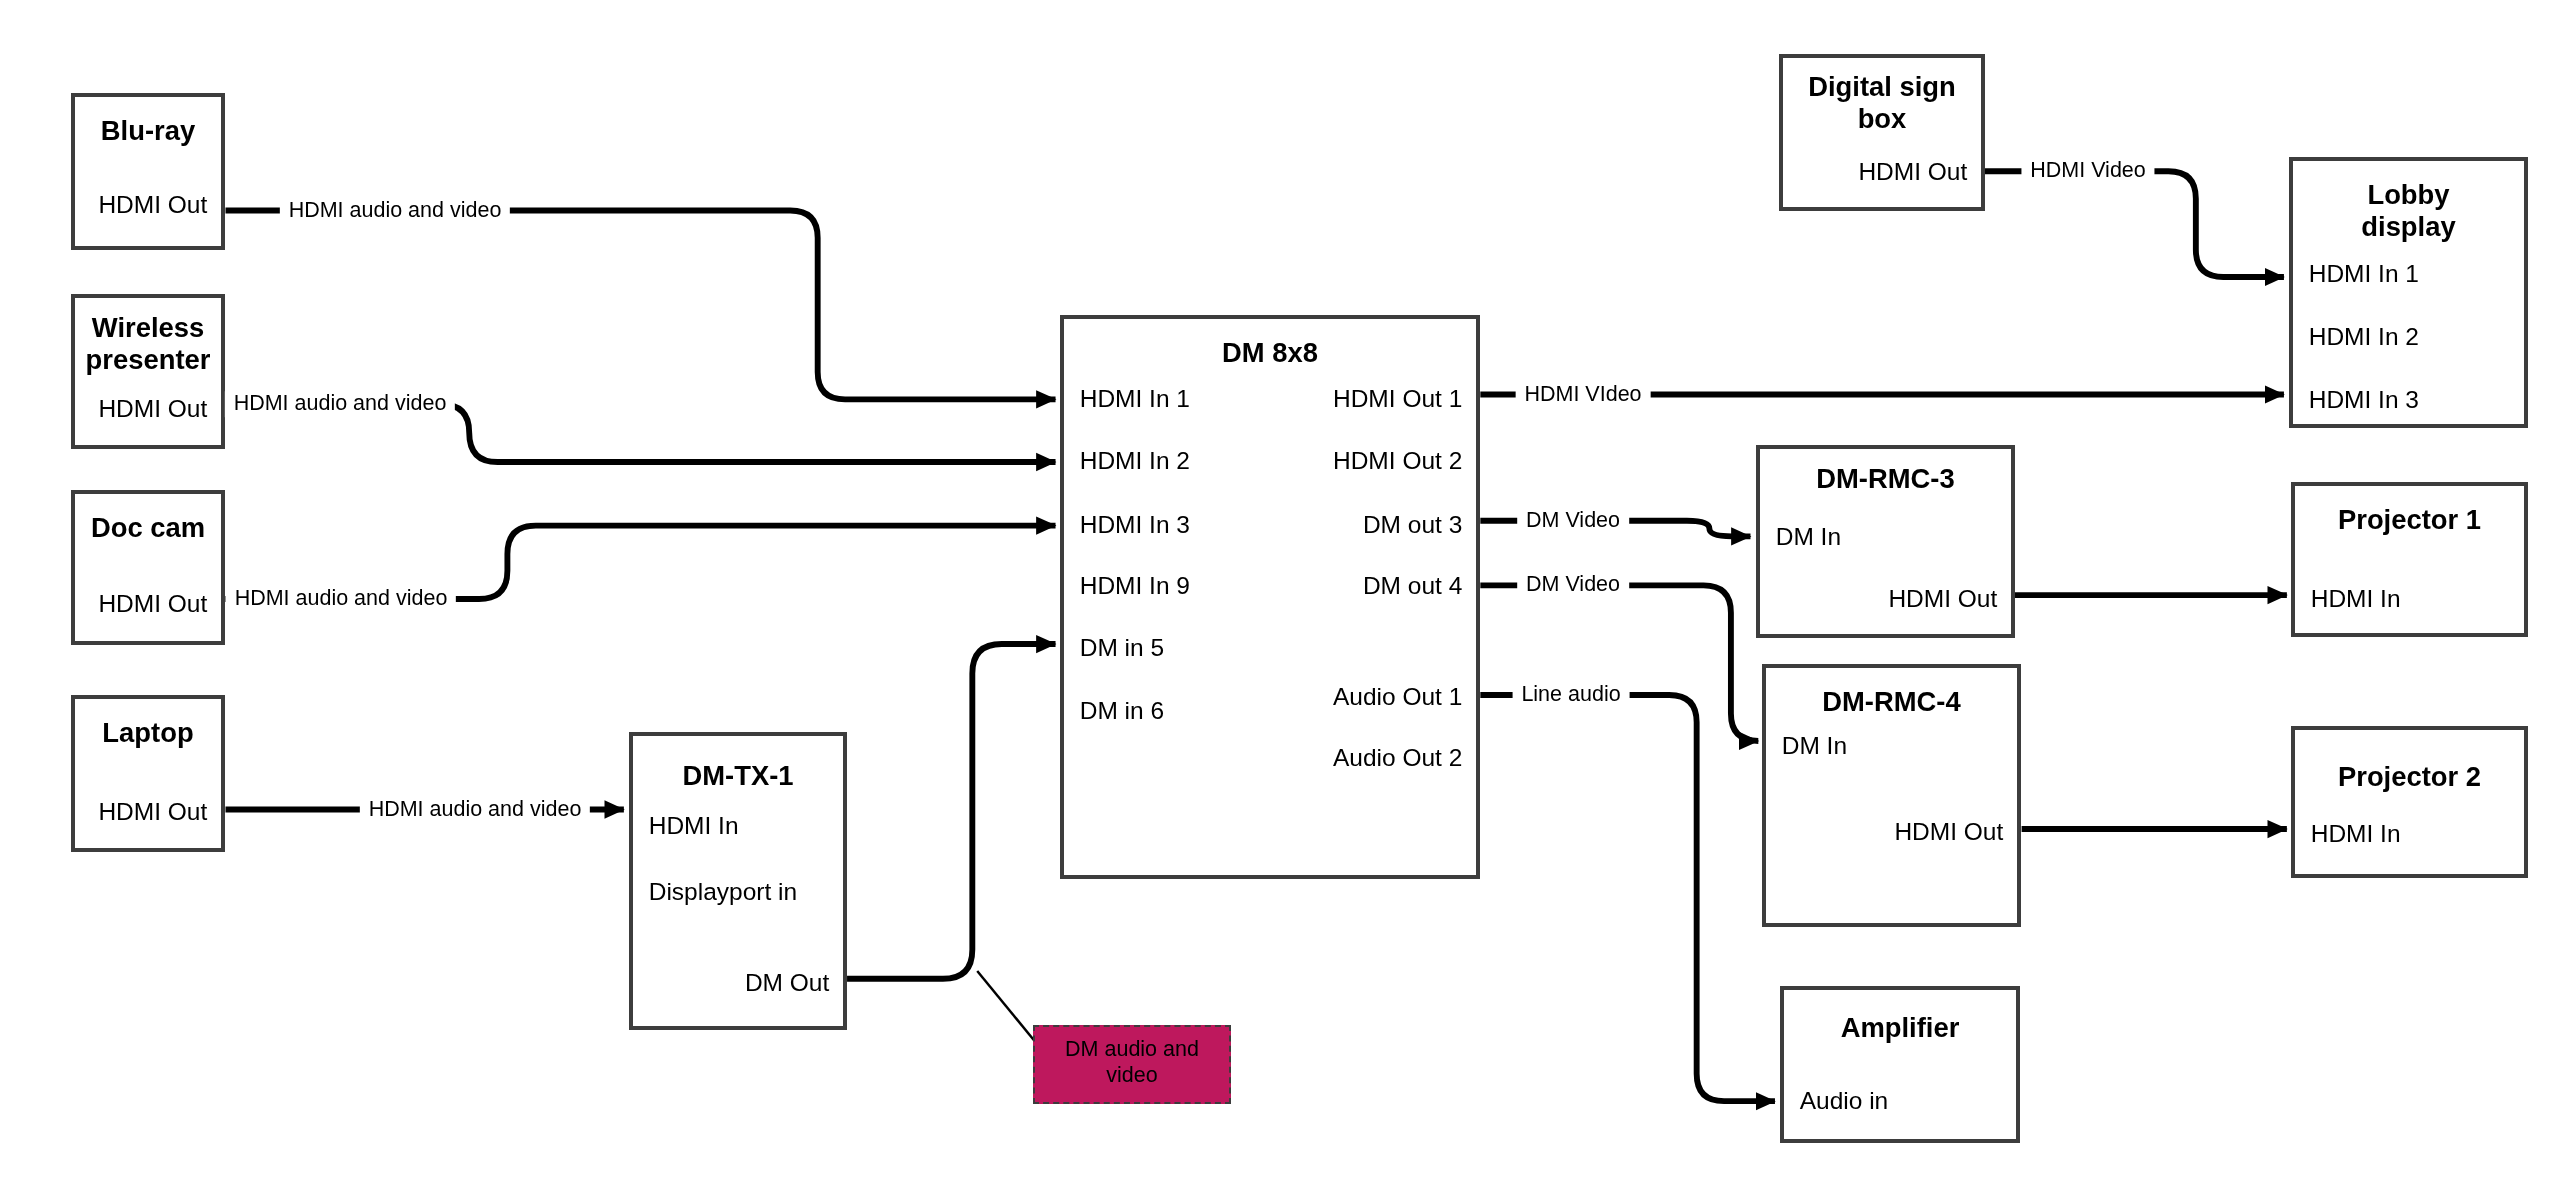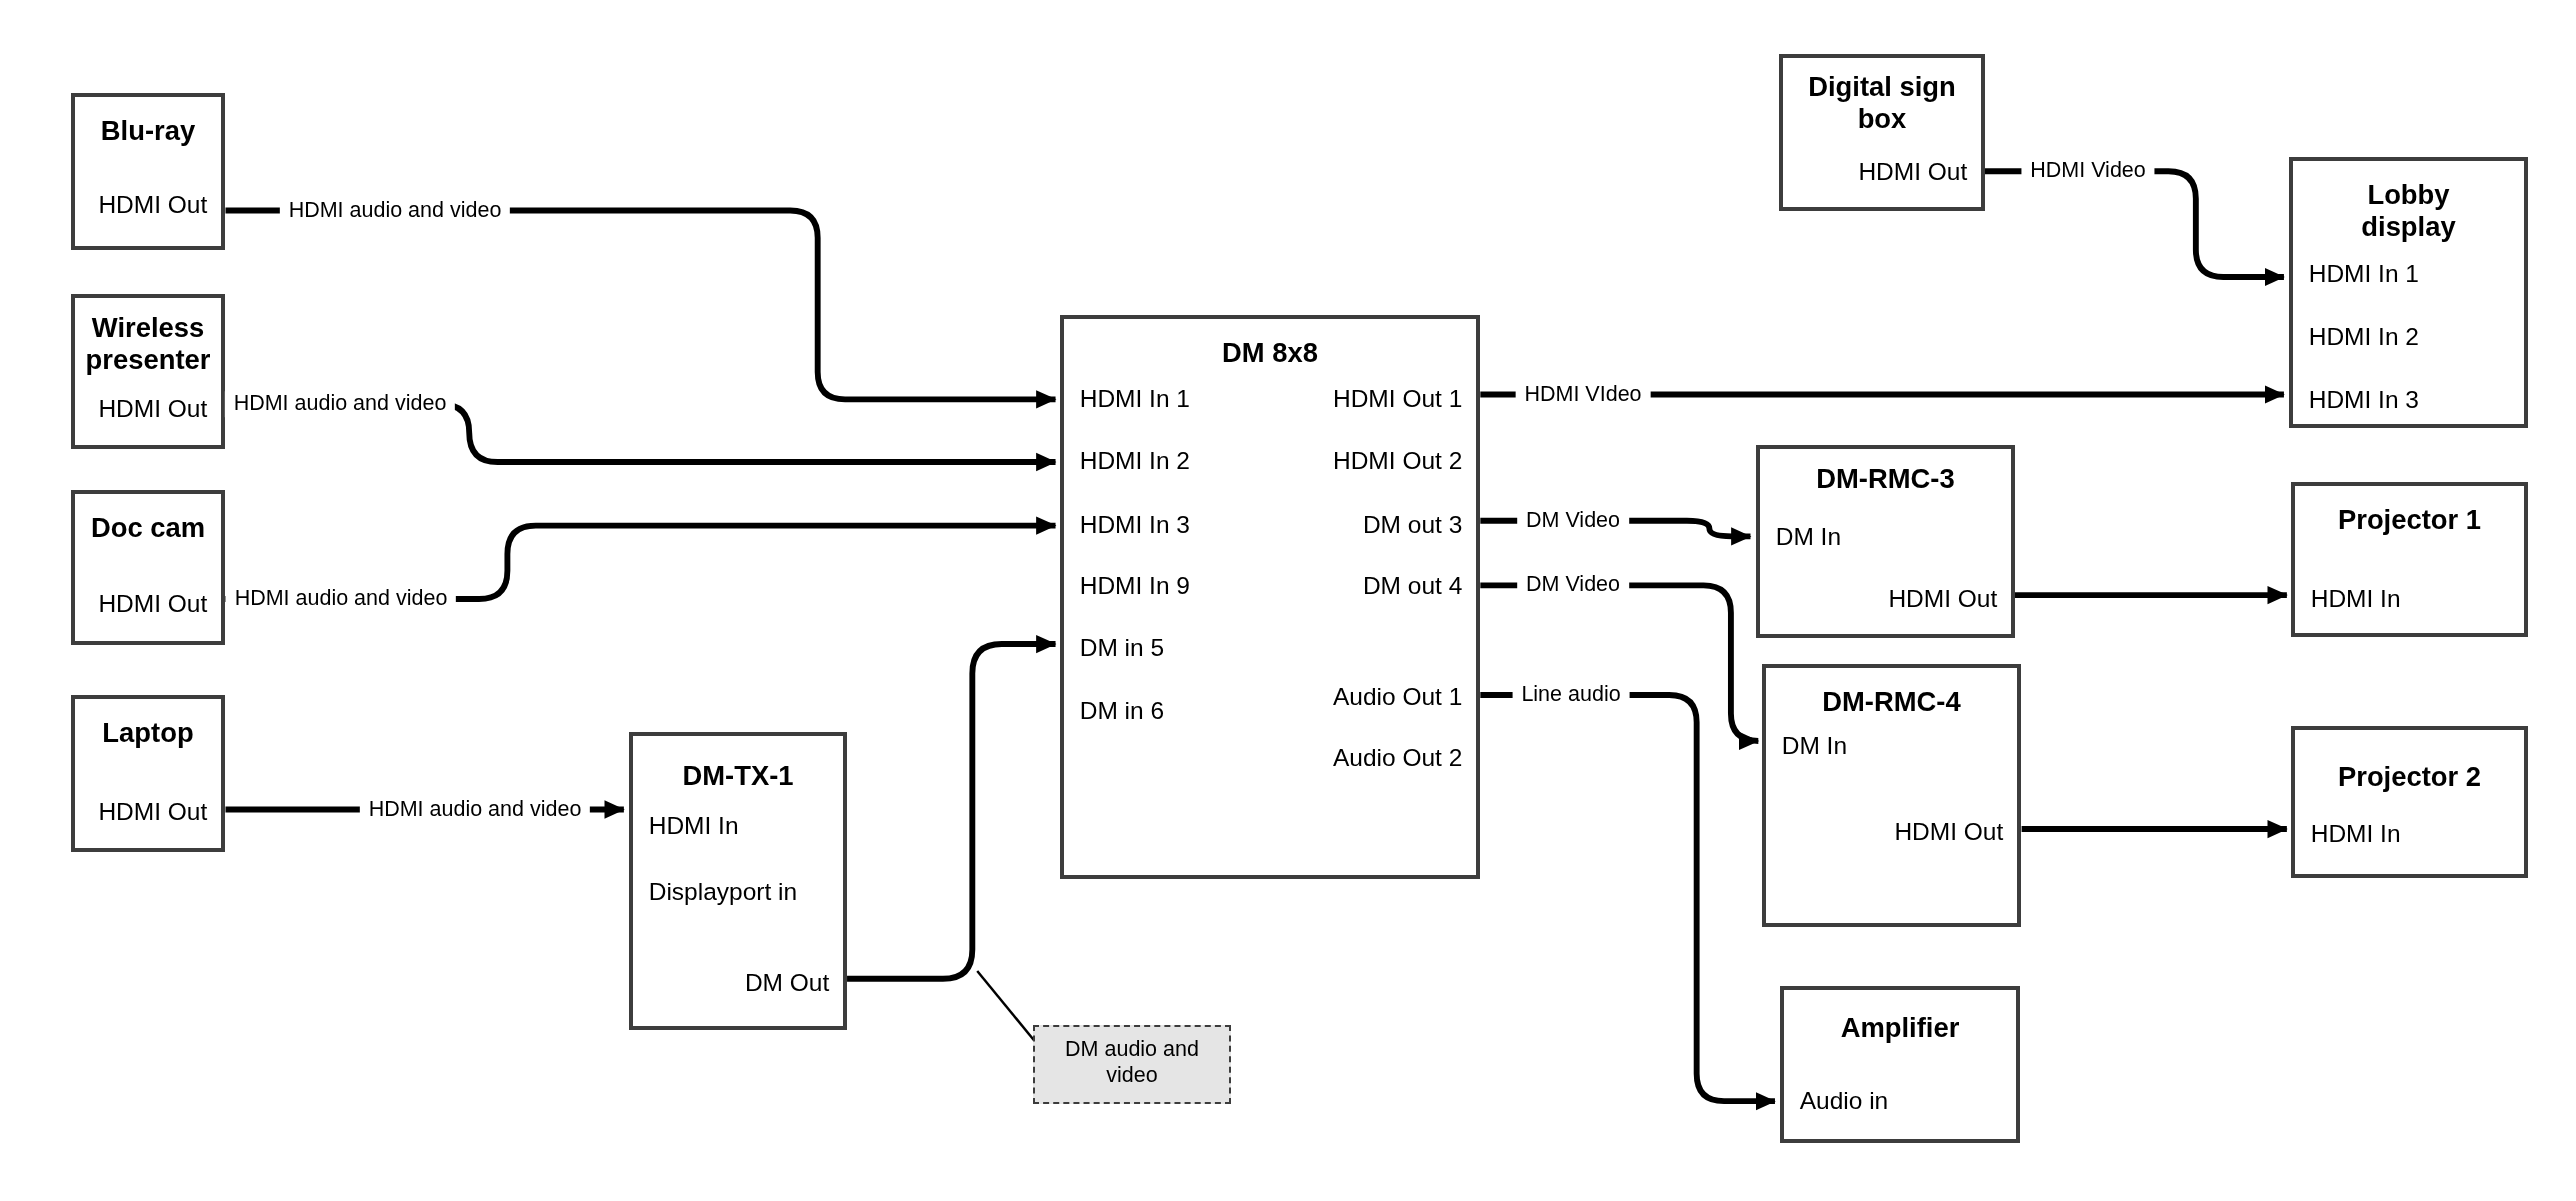--- a/index.html
+++ b/index.html
@@ -40,21 +40,21 @@
     transform:translate(-50%,-50%);
     background:#ffffff;
     padding:1px 8.8px;
     font-size:21.5px;
     line-height:23.5px;
     white-space:nowrap;
   }
   .annotation{
     position:absolute;
     border:2px dashed #3c3c3c;
-    background:#e5e5e5;
+    background:#be185d;
     box-sizing:border-box;
     text-align:center;
     font-size:21.5px;
     line-height:26.4px;
     padding-top:8.8px;
   }
   .annotation .aw{display:inline-block;max-width:147px;}
 </style>
 </head>
 <body>

